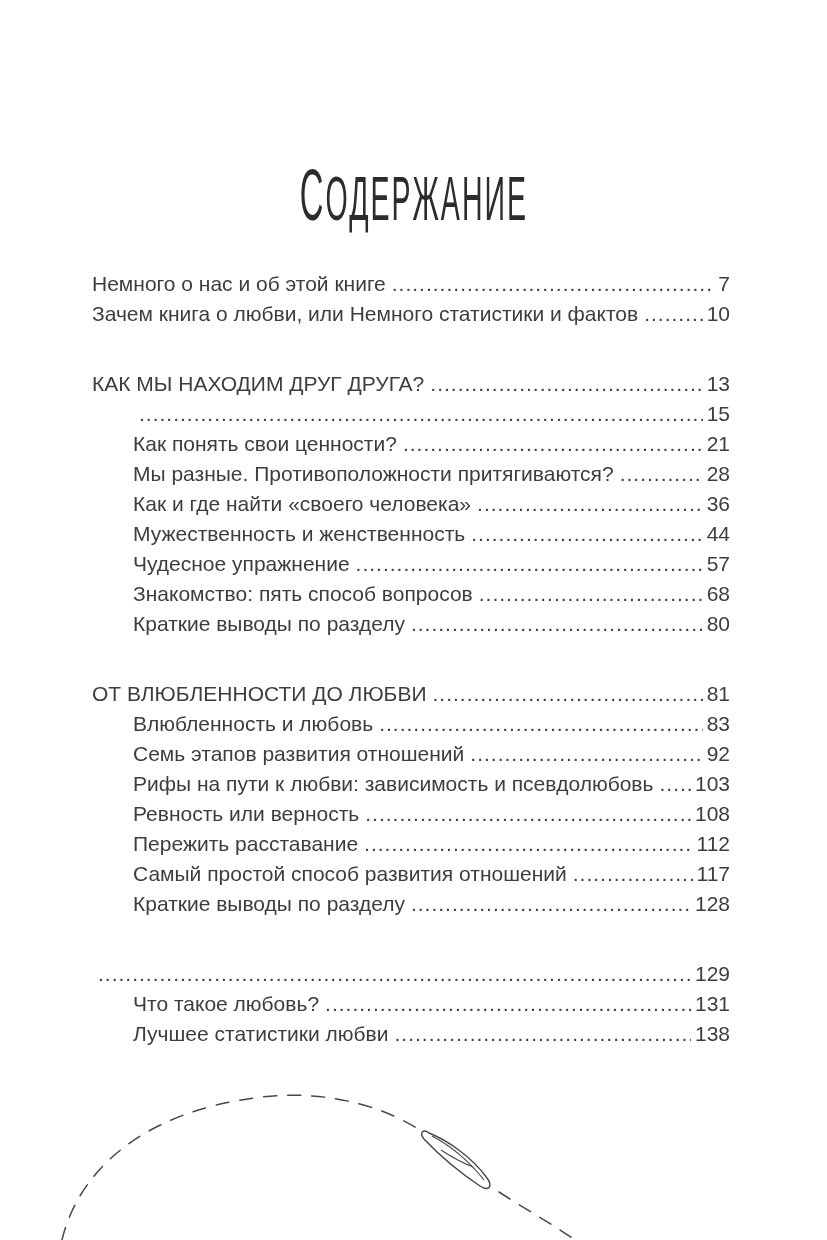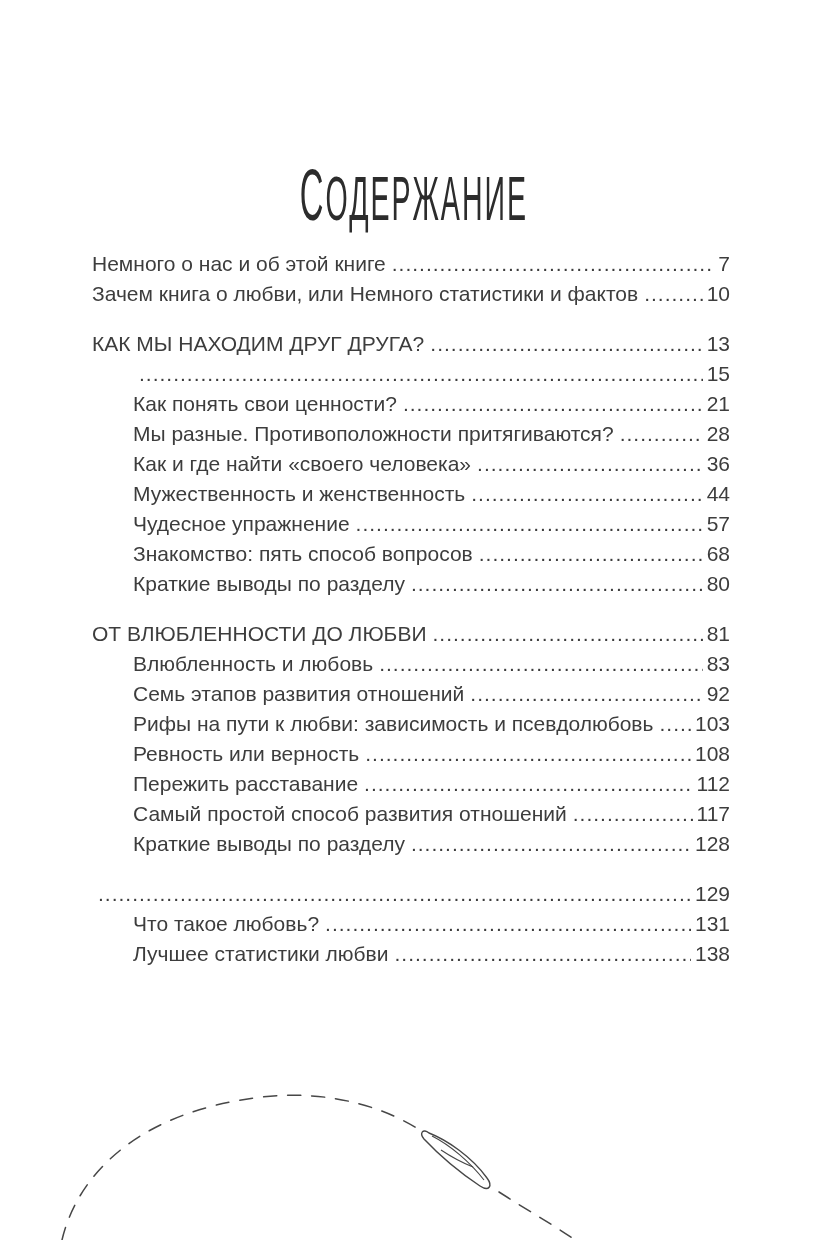--- a/index.html
+++ b/index.html
@@ -27,28 +27,28 @@
     text-transform: uppercase;
     transform: scale(0.68, 1.5);
     transform-origin: center top;
     white-space: nowrap;
   }
   .title::first-letter { font-size: 1.15em; }
 
   .toc {
     position: absolute;
     left: 92px;
-    top: 249px;
+    top: 269px;
     width: 638px;
     font-size: 21px;
     line-height: 30px;
     color: #3d3d3d;
     text-align: center;
   }
-  .group { margin-top: 20px; }
+  .group { margin-top: 40px; }
   .group:first-child { margin-top: 0; }
   .row { display: flex; align-items: baseline; }
   .row.sub { padding-left: 41px; }
   .label { flex: 0 0 auto; white-space: nowrap; }
   .dots {
     flex: 1 1 auto;
     overflow: hidden;
     white-space: nowrap;
     margin-left: 6px;
     letter-spacing: 1px;

